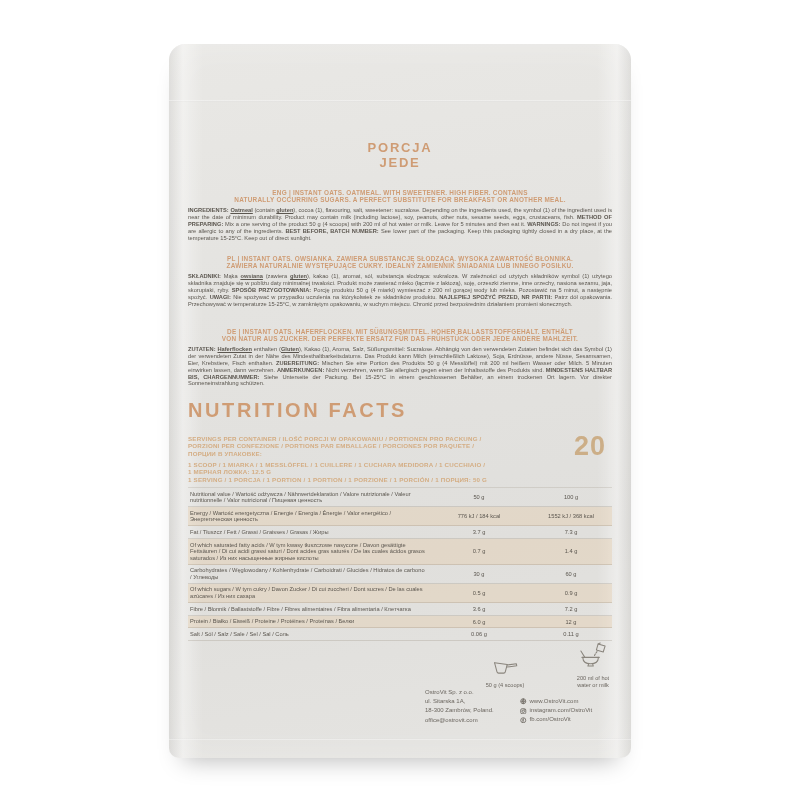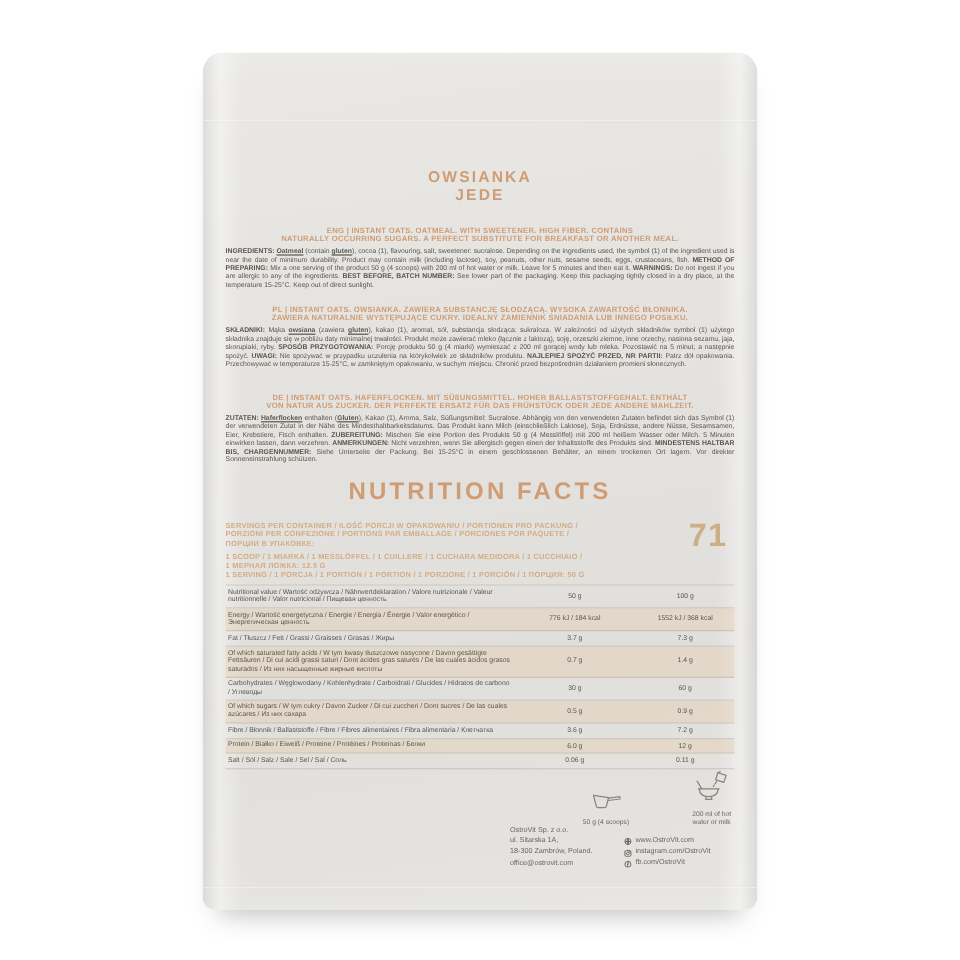--- a/index.html
+++ b/index.html
@@ -27,21 +27,21 @@
 
   .text-sec{left:19px;width:424px;position:absolute;}
   .sec-eng{top:145px;} .sec-pl{top:211px;} .sec-de{top:284px;}
   .sec-header{font-size:6.4px;font-weight:bold;color:var(--tan);text-align:center;
     line-height:7.4px;letter-spacing:.25px;}
   .sec-body{margin-top:3.5px;font-size:5.7px;line-height:6.8px;color:var(--ink);
     text-align:justify;}
   .sec-body .b{font-weight:bold;}
   .sec-body .u{text-decoration:underline;}
 
-  .nf-heading{top:355px;text-align:center;color:var(--tan);font-weight:bold;
+  .nf-heading{top:355px;text-align:left;color:var(--tan);font-weight:bold;
     font-size:20px;line-height:22px;letter-spacing:2.6px;}
 
   .servings-block{top:391px;width:380px;color:var(--tan-light);font-weight:bold;
     font-size:6.2px;line-height:7.4px;letter-spacing:.2px;}
   .servings-block .grp{margin-bottom:3.5px;}
   .servings-count{position:absolute;right:25px;top:388px;font-size:27px;line-height:28px;
     font-weight:bold;color:#ccae87;letter-spacing:1px;}
 
   .nt{top:443px;}
   .nt-row{display:flex;align-items:center;border-bottom:1px solid rgba(130,118,100,.22);
@@ -69,21 +69,21 @@
   .lk-text{white-space:nowrap;}
 </style>
 </head>
 <body>
 
 <div class="bag">
   <div class="crease top"></div>
   <div class="crease bottom"></div>
 
   <div class="abs pkg-title">
-    <div>OWSIANKA</div>
+    <div>PORCJA</div>
     <div>JEDE</div>
   </div>
 
   <div class="text-sec sec-eng">
     <div class="sec-header">
         <div>ENG | INSTANT OATS. OATMEAL. WITH SWEETENER. HIGH FIBER. CONTAINS</div>
         <div>NATURALLY OCCURRING SUGARS. A PERFECT SUBSTITUTE FOR BREAKFAST OR ANOTHER MEAL.</div>
       </div>
     <div class="sec-body"><span class="b">INGREDIENTS: </span><span class="b u">Oatmeal</span><span> (contain </span><span class="b u">gluten</span><span>), cocoa (1), flavouring, salt, sweetener: sucralose. Depending on the ingredients used, the symbol (1) of the ingredient used is near the date of minimum durability. Product may contain milk (including lactose), soy, peanuts, other nuts, sesame seeds, eggs, crustaceans, fish. </span><span class="b">METHOD OF PREPARING:</span><span> Mix a one serving of the product 50 g (4 scoops) with 200 ml of hot water or milk. Leave for 5 minutes and then eat it. </span><span class="b">WARNINGS:</span><span> Do not ingest if you are allergic to any of the ingredients. </span><span class="b">BEST BEFORE, BATCH NUMBER:</span><span> See lower part of the packaging. Keep this packaging tightly closed in a dry place, at the temperature 15-25°C. Keep out of direct sunlight.</span></div>
   </div>
@@ -113,21 +113,21 @@
         <div>ПОРЦИИ В УПАКОВКЕ:</div>
       </div>
     <div>
         <div>1 SCOOP / 1 MIARKA / 1 MESSLÖFFEL / 1 CUILLERE / 1 CUCHARA MEDIDORA / 1 CUCCHIAIO /</div>
         <div>1 МЕРНАЯ ЛОЖКА: 12.5 G</div>
       </div>
     <div>
         <div>1 SERVING / 1 PORCJA / 1 PORTION / 1 PORTION / 1 PORZIONE / 1 PORCIÓN / 1 ПОРЦИЯ: 50 G</div>
       </div>
   </div>
-  <div class="servings-count">71</div>
+  <div class="servings-count">20</div>
 
   <div class="abs nt">
     <div class="nt-row head">
       <div class="nt-label">Nutritional value / Wartość odżywcza / Nährwertdeklaration / Valore nutrizionale / Valeur nutritionnelle / Valor nutricional / Пищевая ценность</div>
       <div class="nt-v">50 g</div>
       <div class="nt-v last">100 g</div>
     </div>
     <div>
         <div class="nt-row shaded">
     <div class="nt-label">Energy / Wartość energetyczna / Energie / Energia / Énergie / Valor energético / Энергетическая ценность</div>

